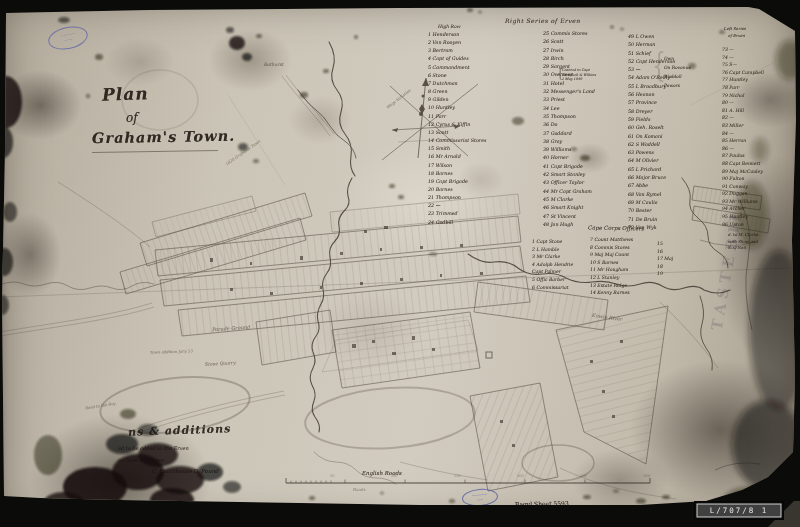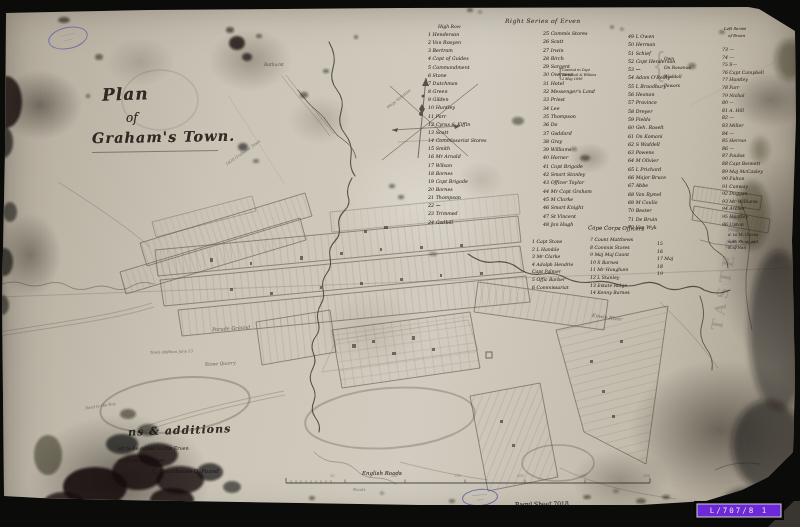--- a/index.html
+++ b/index.html
@@ -41,21 +41,21 @@
   .off{font-size:4.6px;line-height:7.6px;}
   .faint{opacity:.6;}
   .title-line{font-weight:bold;letter-spacing:1px;color:rgba(38,32,26,.88);}
   .rule{position:absolute;height:1px;background:rgba(45,38,30,.65);}
   .brace{position:absolute;color:rgba(56,46,36,.5);font-style:normal;}
   
   .stamp{position:absolute;border:1.4px solid rgba(92,98,172,.75);border-radius:50%;
     color:rgba(92,98,172,.8);font-size:3.6px;line-height:4.6px;text-align:center;
     display:flex;flex-direction:column;justify-content:center;font-style:italic;}
   
-  .arch-label{position:absolute;background:#6d28d9;border:1px solid #050505;
+  .arch-label{position:absolute;background:#404040;border:1px solid #050505;
     box-shadow:inset 0 0 0 1.5px #0b0b0b, inset 0 0 0 2.5px #cfcfcb;
     color:#e9e9e7;font-family:"DejaVu Sans Mono",monospace;font-size:7.5px;
     letter-spacing:2px;display:flex;align-items:center;justify-content:center;}
   .ghost{position:absolute;font-weight:bold;letter-spacing:5px;
     color:rgba(58,54,74,.20);font-size:15px;font-style:normal;}
   .corner-gray{position:absolute;right:0;bottom:0;width:34px;height:26px;
     background:linear-gradient(135deg,transparent 45%,#38362f 48%);}
 </style>
 </head>
 <body>
@@ -390,21 +390,21 @@
 
   <div class="stamp" style="left:48px;top:27px;width:38px;height:20px;transform:rotate(-12deg);">
     <span>~~~~~</span>
     <span>~~~</span>
   </div>
   <div class="stamp" style="left:462px;top:489px;width:34px;height:15px;transform:rotate(-5deg);border-color:rgba(73,83,168,.75);">
     <span>~~~~~</span>
     <span>~~</span>
   </div>
 
-  <div class="hw" style="left:515px;top:500px;font-size:6px;color:rgba(35,30,25,.85);transform:rotate(-1deg);font-style:normal;">Bagvl Sheet 7018</div>
+  <div class="hw" style="left:515px;top:500px;font-size:6px;color:rgba(35,30,25,.85);transform:rotate(-1deg);font-style:normal;">Bagvl Sheet 5593</div>
 
   <svg width="800" height="527">
     <g fill="#15110c" filter="url(#blurB1)">
       <defs>
         <filter id="blurB1">
             <feGaussianBlur stdDeviation="0.9"></feGaussianBlur>
           </filter>
         <filter id="blurB3">
             <feGaussianBlur stdDeviation="3.2"></feGaussianBlur>
           </filter>

